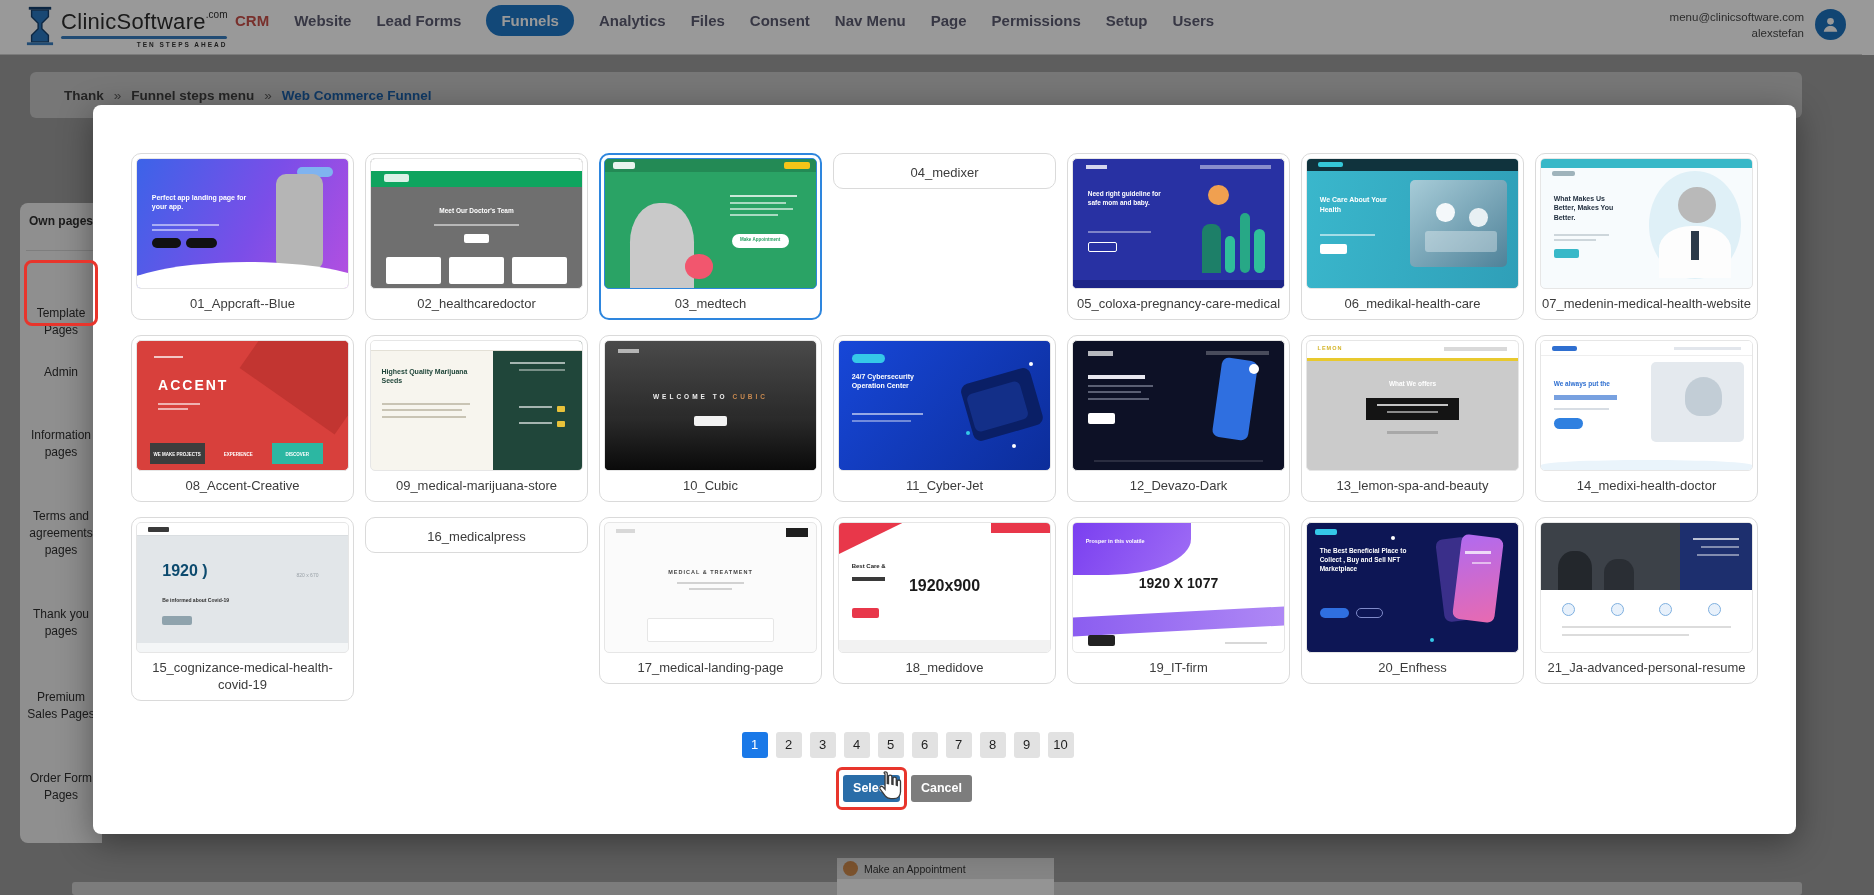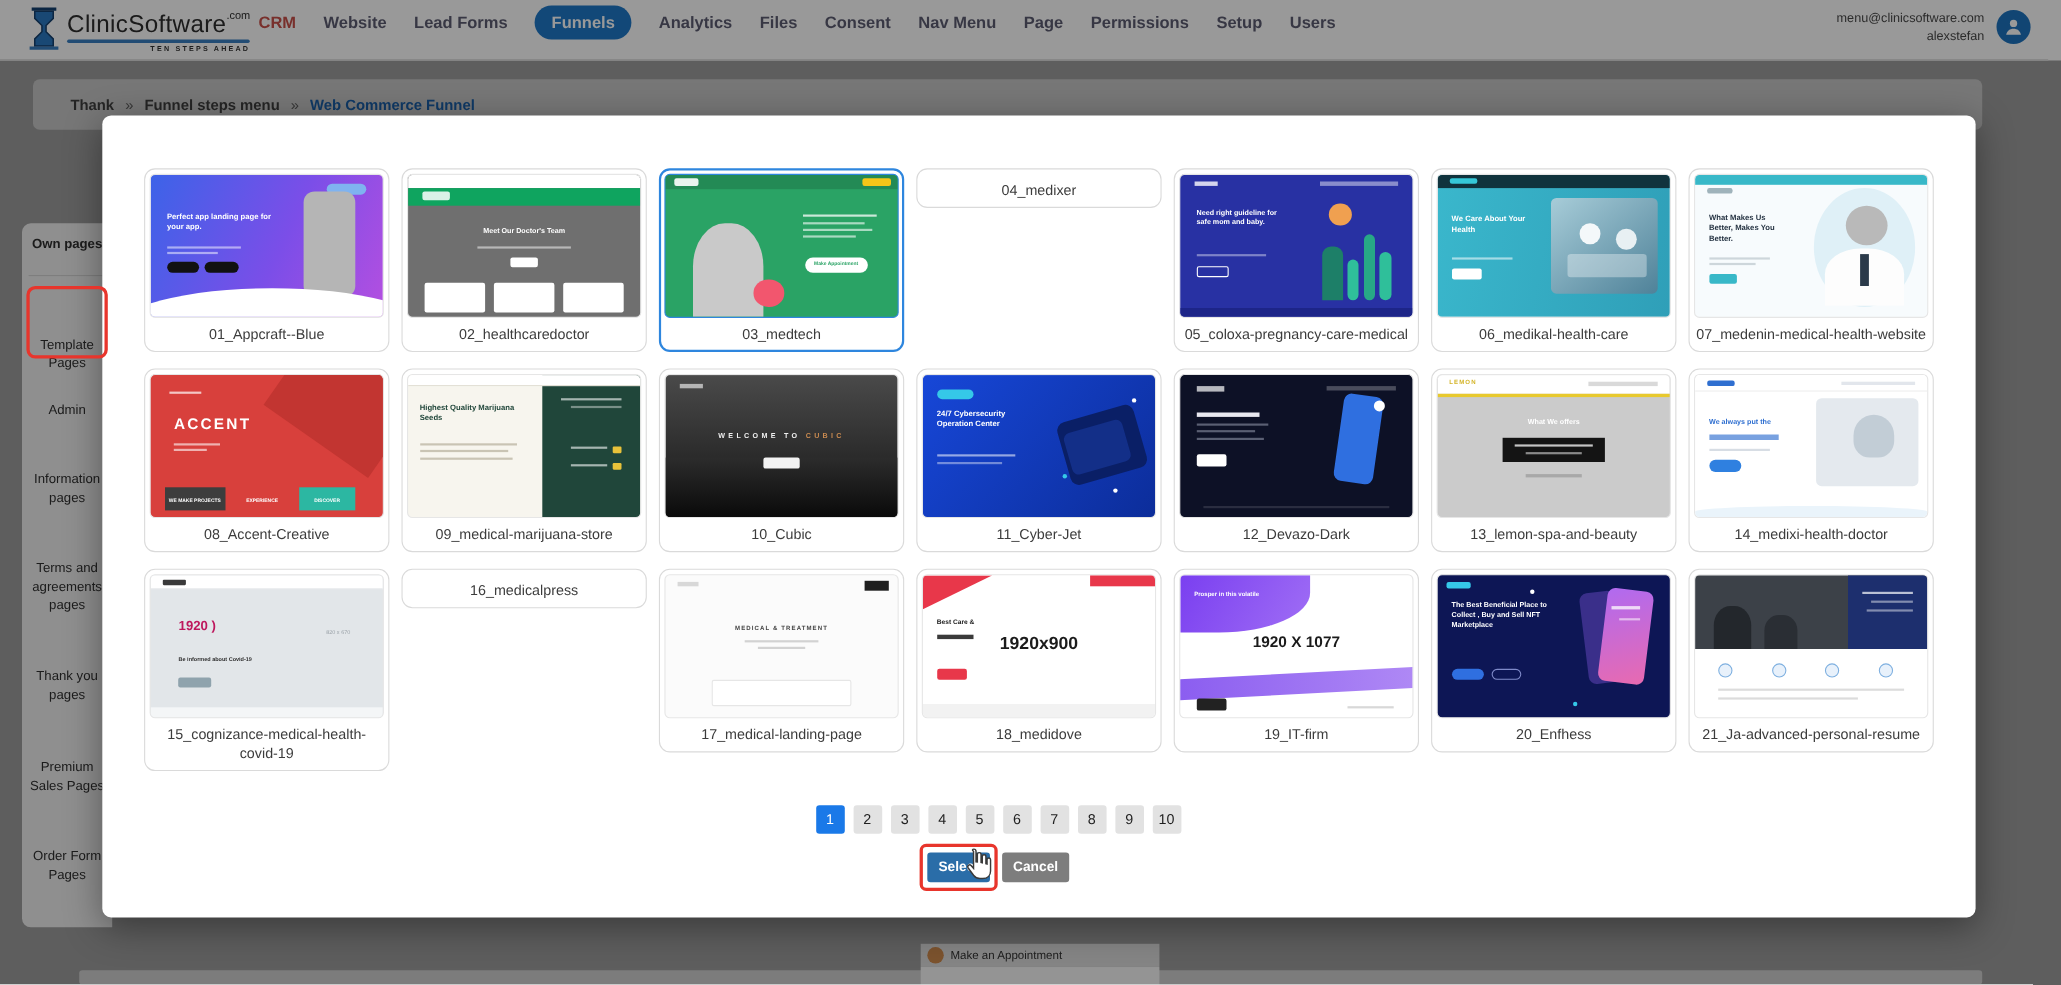--- a/index.html
+++ b/index.html
@@ -348,21 +348,21 @@
         <i style="right:14%;top:28%;width:18%;height:30%;background:#c2cdd6;border-radius:50% 50% 40% 40%;"></i>
         <i style="left:0;bottom:0;width:100%;height:8%;background:#eaf4fb;border-radius:100% 100% 0 0;"></i>
       </div>
       <div class="caption">14_medixi-health-doctor</div>
     </div>
 
     <div class="card">
       <div class="thumb" style="background:#e2e6e9;">
         <i style="top:0;left:0;width:100%;height:10%;background:#fff;border-bottom:1px solid #dadee1;"></i>
         <i style="left:5%;top:3%;width:10%;height:4%;background:#3a3a3a;border-radius:1px;"></i>
-        <span class="tt" style="left:12%;top:30%;font-size:12px;color:#be185d;">1920 )</span>
+        <span class="tt" style="left:12%;top:30%;font-size:16px;color:#0c4a6e;">1920 )</span>
         <span class="tt" style="right:14%;top:38%;font-size:5px;color:#9aa2a8;font-weight:400;">820 x 670</span>
         <span class="tt" style="left:12%;top:57%;width:40%;font-size:5px;color:#2f2f2f;line-height:1.4;">Be informed about Covid-19</span>
         <i style="left:12%;top:72%;width:14%;height:7%;background:#8fa3ad;border-radius:2px;"></i>
         <i style="left:0;bottom:0;width:100%;height:7%;background:#f4f6f7;"></i>
       </div>
       <div class="caption">15_cognizance-medical-health-covid-19</div>
     </div>
 
     <div class="card">
       <div class="caption">16_medicalpress</div>

